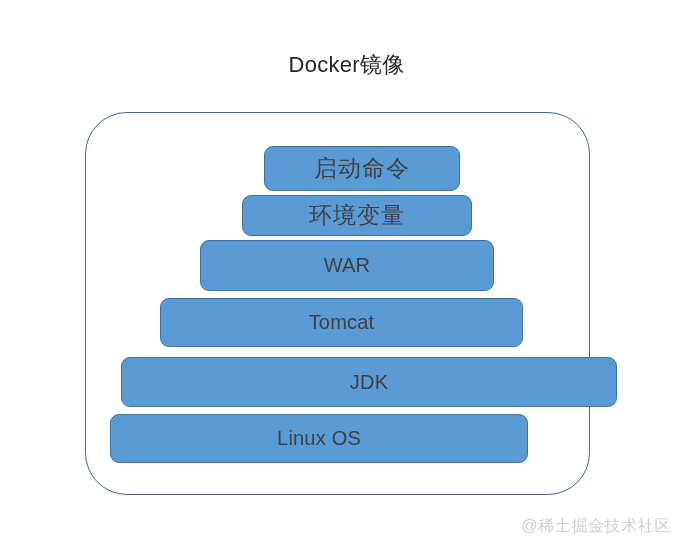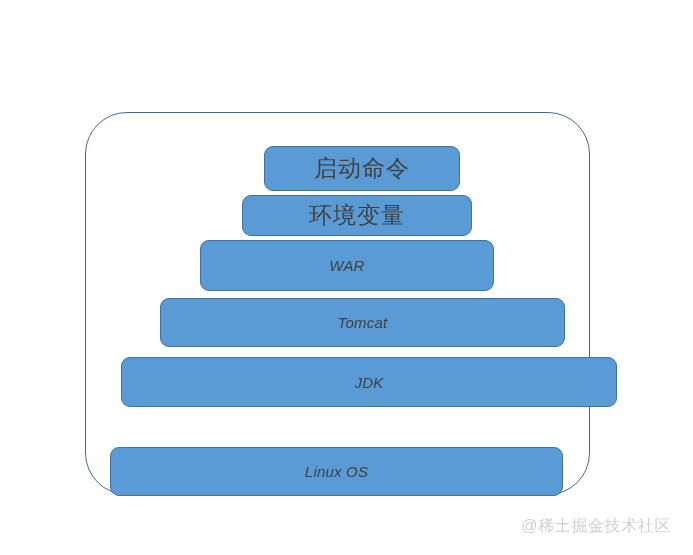--- a/index.html
+++ b/index.html
@@ -68,64 +68,64 @@
     display: block;
     text-align: center;
     white-space: nowrap;
     font-weight: 400;
   }
   .layer.cjk .layer-label {
     font-size: 23px;
     letter-spacing: 1px;
   }
   .layer.latin .layer-label {
-    font-size: 15px;
+    font-size: 20px;
     letter-spacing: 0.2px;
-    font-style: italic;
   }
 
   
   .watermark {
     position: absolute;
     right: 22px;
     bottom: 18px;
     font-size: 16px;
     color: #cfcfcf;
     letter-spacing: 0.6px;
     white-space: nowrap;
     user-select: none;
   }
 </style>
 </head>
 <body>
 
 <div id="canvas">
 
+  <div class="diagram-title">Docker镜像</div>
 
   <div class="image-container"></div>
 
   <div class="layer cjk" style="left:264px; top:146px; width:196px; height:45px;">
     <span class="layer-label">启动命令</span>
   </div>
 
   <div class="layer cjk" style="left:242px; top:195px; width:230px; height:41px;">
     <span class="layer-label">环境变量</span>
   </div>
 
   <div class="layer latin" style="left:200px; top:240px; width:294px; height:51px;">
     <span class="layer-label">WAR</span>
   </div>
 
-  <div class="layer latin" style="left:160px; top:298px; width:405px; height:49px;">
+  <div class="layer latin" style="left:160px; top:298px; width:363px; height:49px;">
     <span class="layer-label">Tomcat</span>
   </div>
 
   <div class="layer latin" style="left:121px; top:357px; width:496px; height:50px;">
     <span class="layer-label">JDK</span>
   </div>
 
-  <div class="layer latin" style="left:110px; top:414px; width:453px; height:49px;margin-top:33px;">
+  <div class="layer latin" style="left:110px; top:414px; width:418px; height:49px;">
     <span class="layer-label">Linux OS</span>
   </div>
 
   <div class="watermark">@稀土掘金技术社区</div>
 
 </div>
 
 </body></html>

